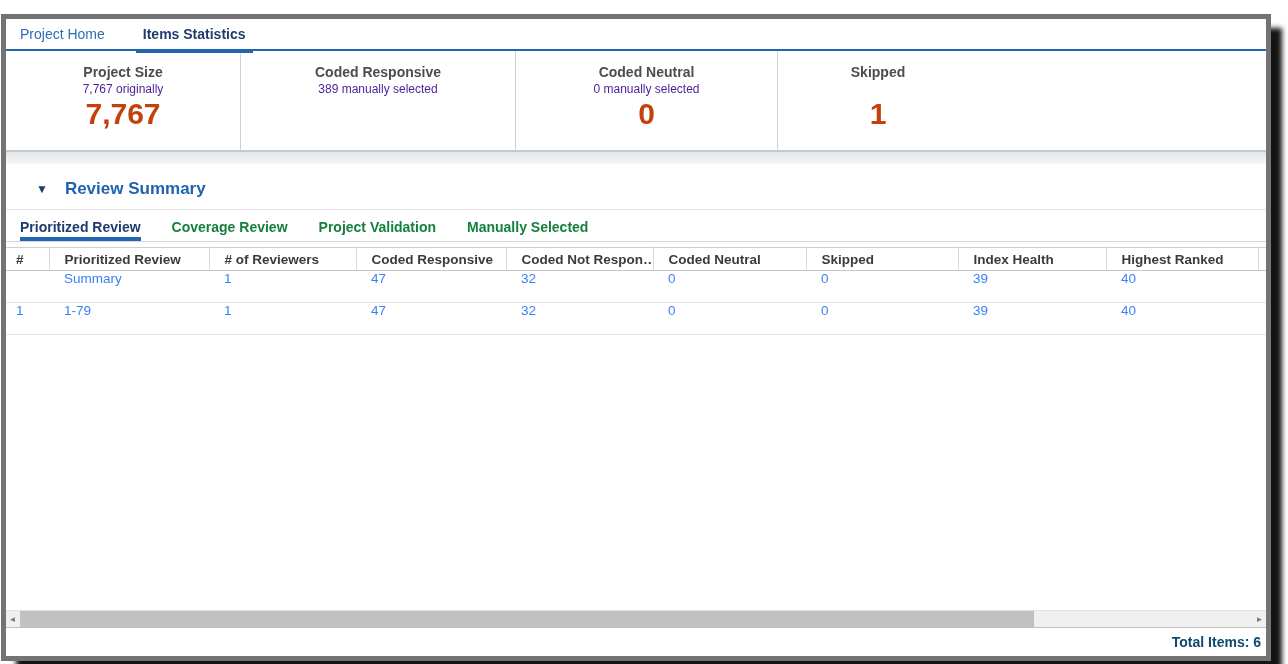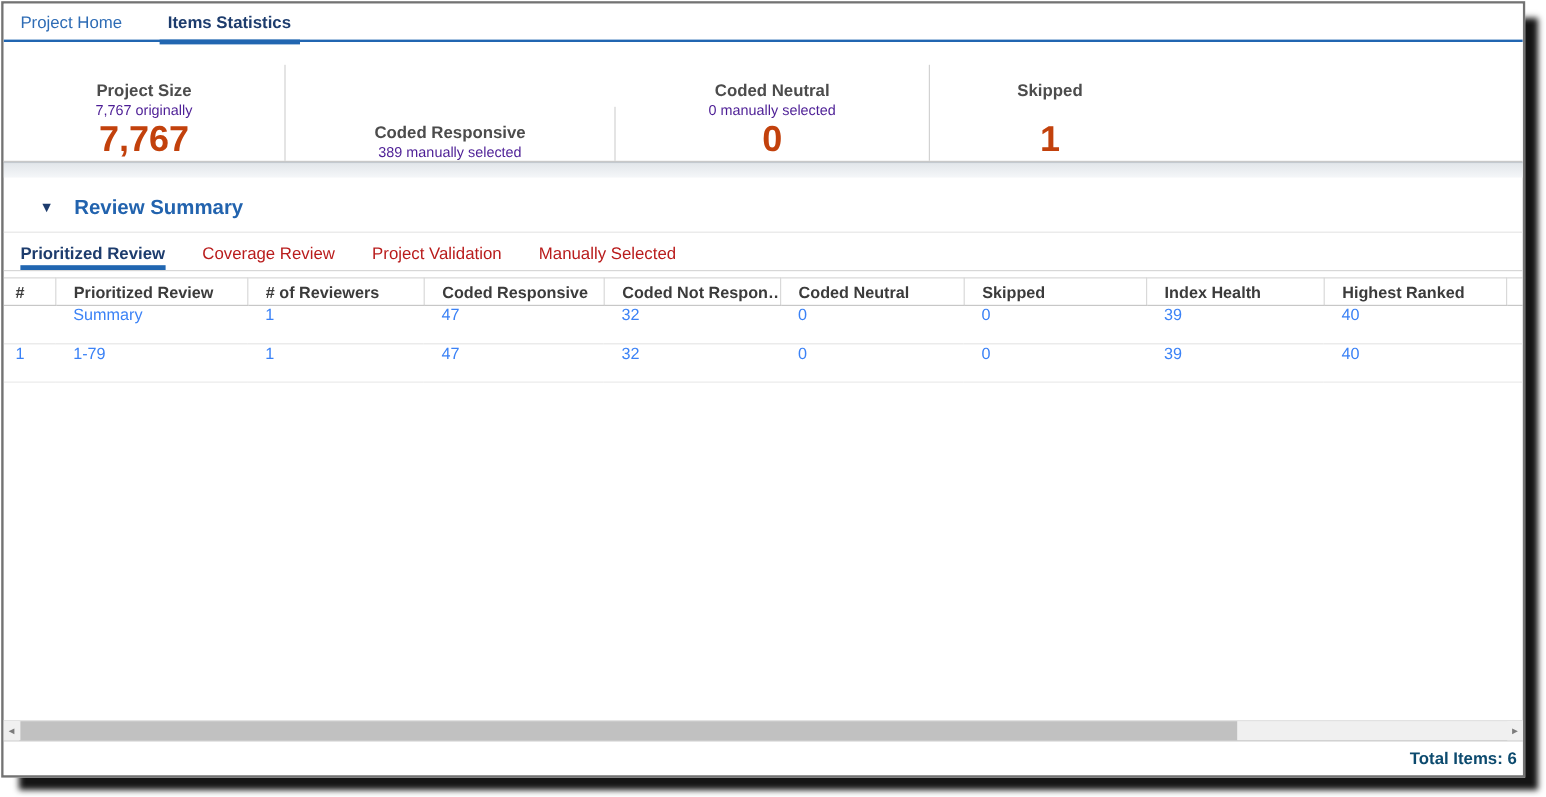--- a/index.html
+++ b/index.html
@@ -4,24 +4,24 @@
 <style>
   * { box-sizing: border-box; margin: 0; padding: 0; }
   html, body {
     width: 1288px; height: 664px;
     background: #fff;
     font-family: "Liberation Sans", "DejaVu Sans", sans-serif;
     overflow: hidden;
   }
   .frame {
     position: relative;
-    margin: 1px 0 0 1px;
+    margin: 14px 0 0 1px;
     width: 1270px; height: 647px;
     background: #fff;
-    border: 2px solid #737373;
+    border: 5px solid #737373;
     box-shadow: 13px 12px 5px -2px rgba(0,0,0,0.92);
     overflow: hidden;
   }
 
   
   .tabbar {
     display: flex; align-items: center;
     height: 32px;
     padding-left: 14px;
     border-bottom: 2px solid #2166b1;
@@ -36,21 +36,21 @@
     line-height: 30px;
     white-space: nowrap;
   }
   .tab.active { color: #1d3c6d; font-weight: bold; }
   .tab.active::after {
     content: ""; position: absolute; left: -7px; right: -7px; bottom: -4px;
     height: 4px; background: #2166b1;
   }
 
   
-  .cards { display: flex; height: 100px; border-bottom: 1px solid #c8c8c8; background: #fff; align-items: flex-end; }
+  .cards { display: flex; height: 100px; border-bottom: 1px solid #c8c8c8; background: #fff; }
   .card {
     text-align: center; padding-top: 13px;
     border-right: 1px solid #d2d2d2;
   }
   .card:last-child { border-right: none; }
   .card-title { font-size: 14px; font-weight: bold; color: #4c4c4c; }
   .card-sub { font-size: 12px; color: #4c1d95; margin-top: 2px; min-height: 14px; }
   .card-value { font-size: 30px; font-weight: bold; color: #c2410c; margin-top: 1px; }
 
   .band {
@@ -62,22 +62,22 @@
   
   .summary-header { display: flex; align-items: center; padding: 15px 0 10px 30px; }
   .caret { color: #1d3c6d; font-size: 12px; cursor: pointer; }
   .summary-title {
     margin-left: 17px; font-size: 17px; font-weight: bold; color: #2263ae; cursor: pointer;
   }
   .divider { height: 1px; background: #e7e7e7; }
 
   .subtabs { display: flex; align-items: flex-end; padding: 8px 0 0 14px; height: 31px; }
   .subtab {
-    font-size: 14px; color: #b91c1c; margin-right: 31px;
-    padding-bottom: 6px; cursor: pointer; white-space: nowrap;
+    font-size: 14px; color: #15803d; margin-right: 31px;
+    padding-bottom: 6px; cursor: pointer; white-space: nowrap; font-weight: bold;
   }
   .subtab.active {
     color: #1d3c6d; font-weight: bold;
     border-bottom: 4px solid #2166b1; padding-bottom: 2px;
   }
   .subtab-divider { height: 1px; background: #d7d7d7; }
 
   
   .table-wrap { width: 1268px; overflow: hidden; margin-top: 5px; }
   table { border-collapse: collapse; table-layout: fixed; width: 1332px; }

